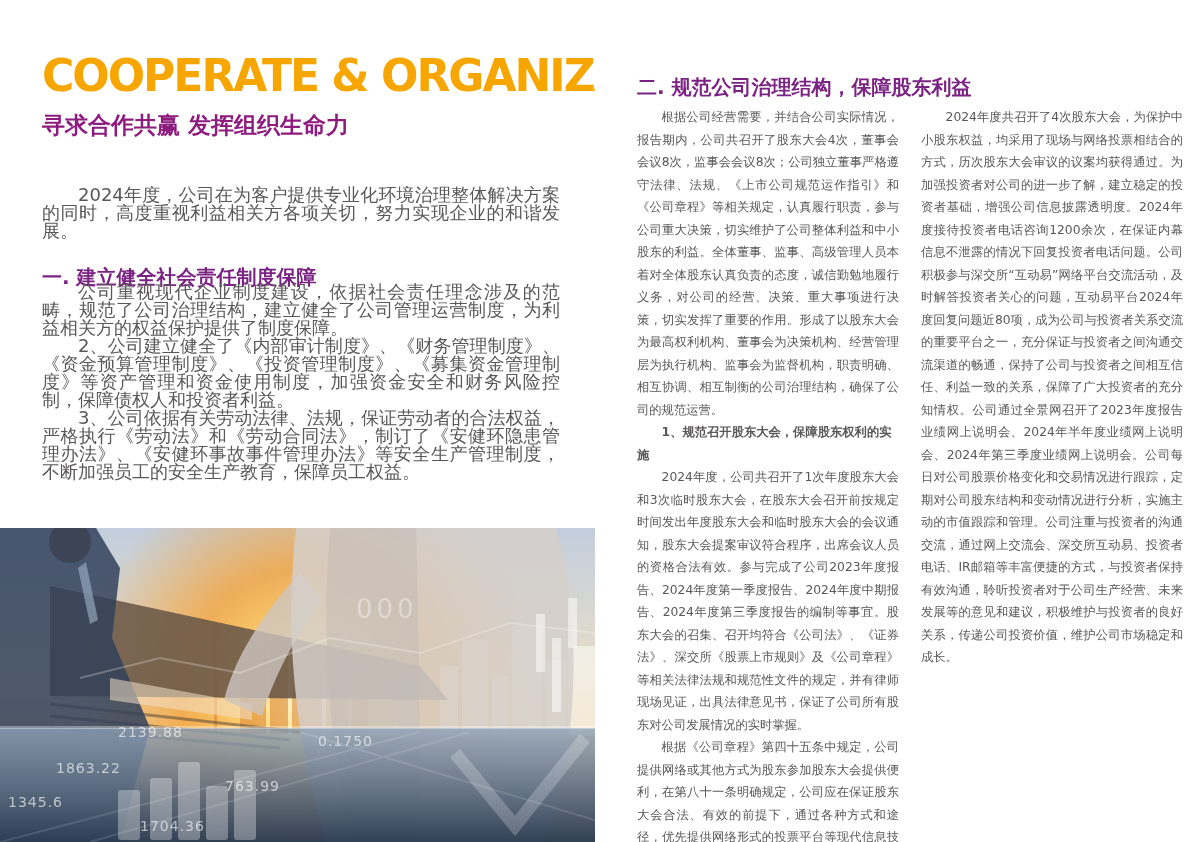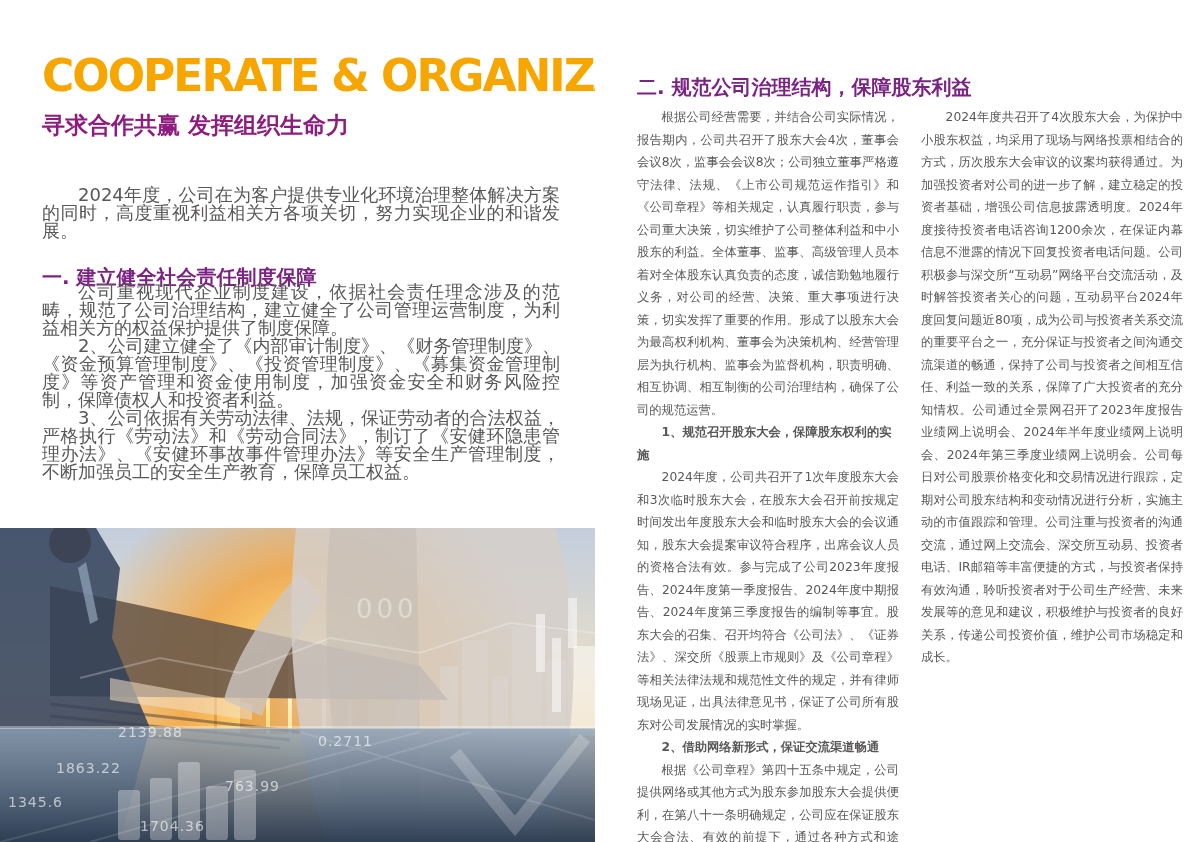--- a/index.html
+++ b/index.html
@@ -146,38 +146,37 @@
         </g>
         <polyline points="80,150 160,130 240,145 330,110 420,125 510,95 595,105" fill="none" stroke="#ffffff" stroke-width="2" opacity="0.25"></polyline>
         <path d="M455,225 L515,298 L585,210" fill="none" stroke="#ffffff" stroke-width="13" opacity="0.22"></path>
       </svg>
 
       <span class="ph-num" style="left:118px;top:196px">2139.88</span>
       <span class="ph-num" style="left:56px;top:232px">1863.22</span>
       <span class="ph-num" style="left:8px;top:266px">1345.6</span>
       <span class="ph-num" style="left:140px;top:290px">1704.36</span>
       <span class="ph-num" style="left:225px;top:250px">763.99</span>
-      <span class="ph-num" style="left:318px;top:205px">0.2711</span>
+      <span class="ph-num" style="left:318px;top:205px">0.1750</span>
       <span class="ph-num big" style="left:356px;top:66px">000</span>
 
       <div class="footer footer-left">
         <span>启迪环境社会责任报告2024</span><span class="pg">P27</span>
       </div>
     </figure>
   </section>
 
   <section class="page page-right">
     <h3 class="sec-heading sec2">二. 规范公司治理结构，保障股东利益</h3>
 
     <div class="cols">
       <div class="col">
         <p class="body-text">根据公司经营需要，并结合公司实际情况，报告期内，公司共召开了股东大会4次，董事会会议8次，监事会会议8次；公司独立董事严格遵守法律、法规、《上市公司规范运作指引》和《公司章程》等相关规定，认真履行职责，参与公司重大决策，切实维护了公司整体利益和中小股东的利益。全体董事、监事、高级管理人员本着对全体股东认真负责的态度，诚信勤勉地履行义务，对公司的经营、决策、重大事项进行决策，切实发挥了重要的作用。形成了以股东大会为最高权利机构、董事会为决策机构、经营管理层为执行机构、监事会为监督机构，职责明确、相互协调、相互制衡的公司治理结构，确保了公司的规范运营。</p>
         <p class="subhead">1、规范召开股东大会，保障股东权利的实施</p>
         <p class="body-text">2024年度，公司共召开了1次年度股东大会和3次临时股东大会，在股东大会召开前按规定时间发出年度股东大会和临时股东大会的会议通知，股东大会提案审议符合程序，出席会议人员的资格合法有效。参与完成了公司2023年度报告、2024年度第一季度报告、2024年度中期报告、2024年度第三季度报告的编制等事宜。股东大会的召集、召开均符合《公司法》、《证券法》、深交所《股票上市规则》及《公司章程》等相关法律法规和规范性文件的规定，并有律师现场见证，出具法律意见书，保证了公司所有股东对公司发展情况的实时掌握。</p>
-        <p class="subhead">2、借助网络新形式，保证交流渠道畅通</p>
         <p class="body-text">根据《公司章程》第四十五条中规定，公司提供网络或其他方式为股东参加股东大会提供便利，在第八十一条明确规定，公司应在保证股东大会合法、有效的前提下，通过各种方式和途径，优先提供网络形式的投票平台等现代信息技术手段，为股东</p>
       </div>
       <div class="col">
         <p class="body-text">2024年度共召开了4次股东大会，为保护中小股东权益，均采用了现场与网络投票相结合的方式，历次股东大会审议的议案均获得通过。为加强投资者对公司的进一步了解，建立稳定的投资者基础，增强公司信息披露透明度。2024年度接待投资者电话咨询1200余次，在保证内幕信息不泄露的情况下回复投资者电话问题。公司积极参与深交所“互动易”网络平台交流活动，及时解答投资者关心的问题，互动易平台2024年度回复问题近80项，成为公司与投资者关系交流的重要平台之一，充分保证与投资者之间沟通交流渠道的畅通，保持了公司与投资者之间相互信任、利益一致的关系，保障了广大投资者的充分知情权。公司通过全景网召开了2023年度报告业绩网上说明会、2024年半年度业绩网上说明会、2024年第三季度业绩网上说明会。公司每日对公司股票价格变化和交易情况进行跟踪，定期对公司股东结构和变动情况进行分析，实施主动的市值跟踪和管理。公司注重与投资者的沟通交流，通过网上交流会、深交所互动易、投资者电话、IR邮箱等丰富便捷的方式，与投资者保持有效沟通，聆听投资者对于公司生产经营、未来发展等的意见和建议，积极维护与投资者的良好关系，传递公司投资价值，维护公司市场稳定和成长。</p>
       </div>
     </div>
 
     <div class="footer footer-right">
       <span>启迪环境社会责任报告2024</span><span class="pg">P28</span>
     </div>

